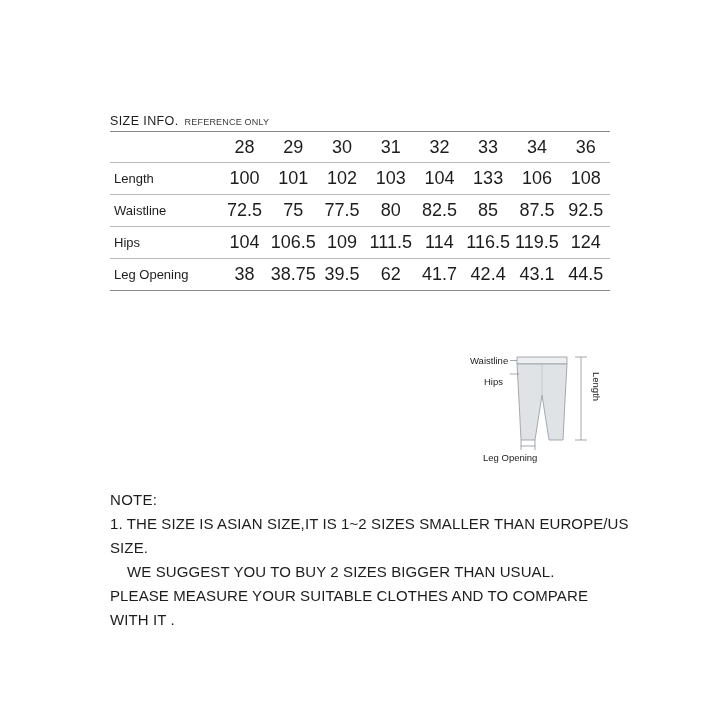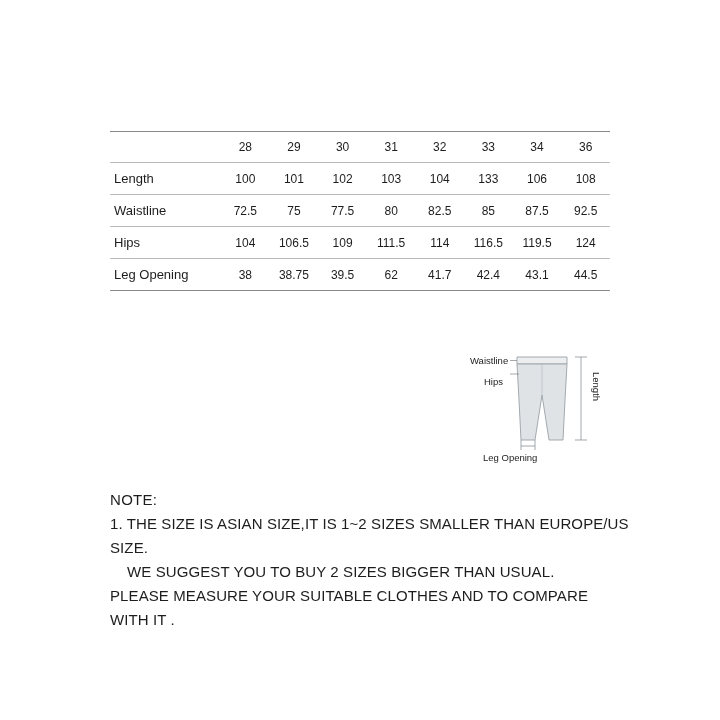--- a/index.html
+++ b/index.html
@@ -74,21 +74,21 @@
   }
   .size-table .row-label {
     text-align: left;
     padding-left: 4px;
     width: 108px;
     font-size: 13px;
   }
   .size-table td.val,
   .size-table th.col {
     width: 49px;
-    font-size: 12px;
+    font-size: 18px;
   }
 
   
   .diagram {
     position: absolute;
     left: 455px;
     top: 340px;
     width: 180px;
     height: 135px;
   }
@@ -125,20 +125,24 @@
   }
   .note .indent {
     padding-left: 17px;
   }
 </style>
 </head>
 <body>
 
 <div id="page">
 
+  <div class="size-header">
+    <span class="title">SIZE INFO.</span>
+    <span class="subtitle">REFERENCE ONLY</span>
+  </div>
 
   <table class="size-table">
     <thead>
       <tr>
         <th class="row-label"></th>
         <th class="col">28</th>
         <th class="col">29</th>
         <th class="col">30</th>
         <th class="col">31</th>
         <th class="col">32</th>

